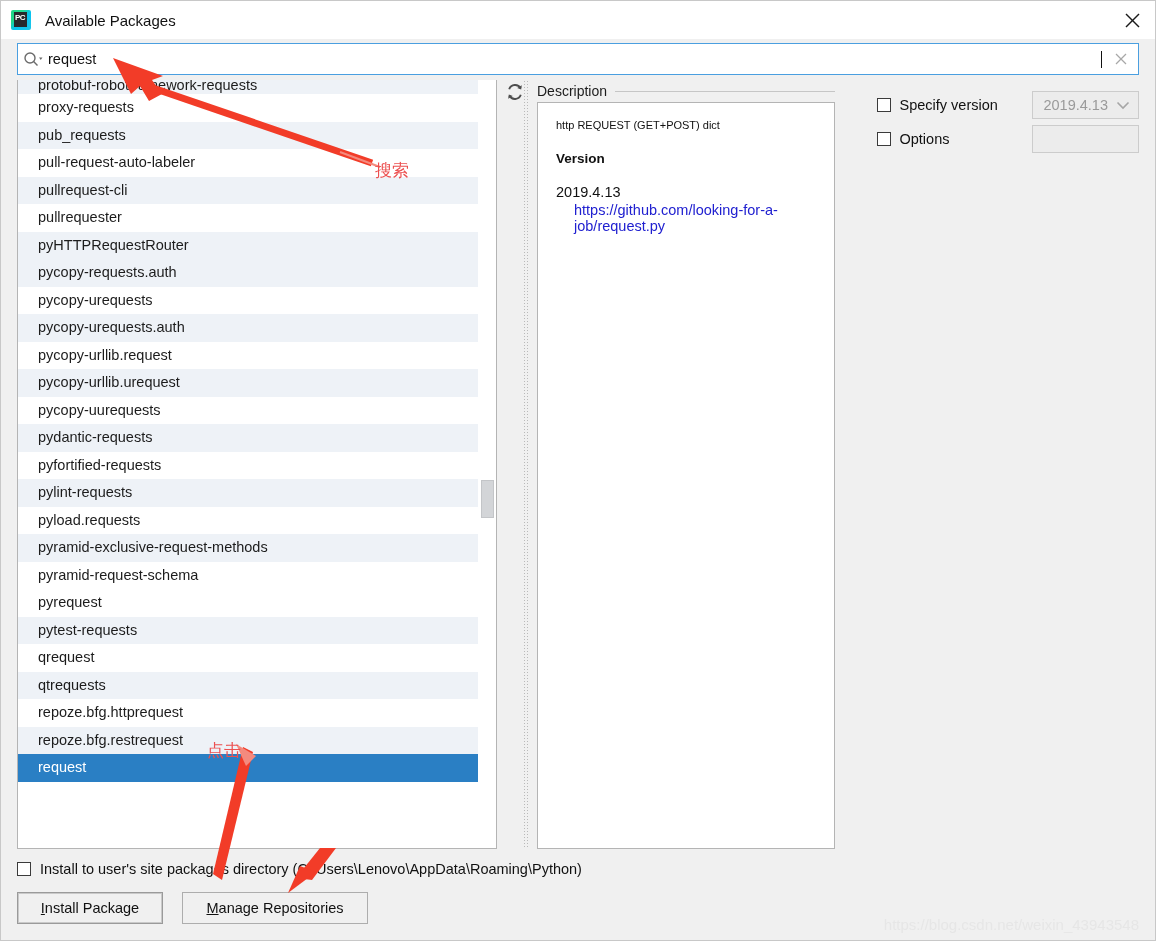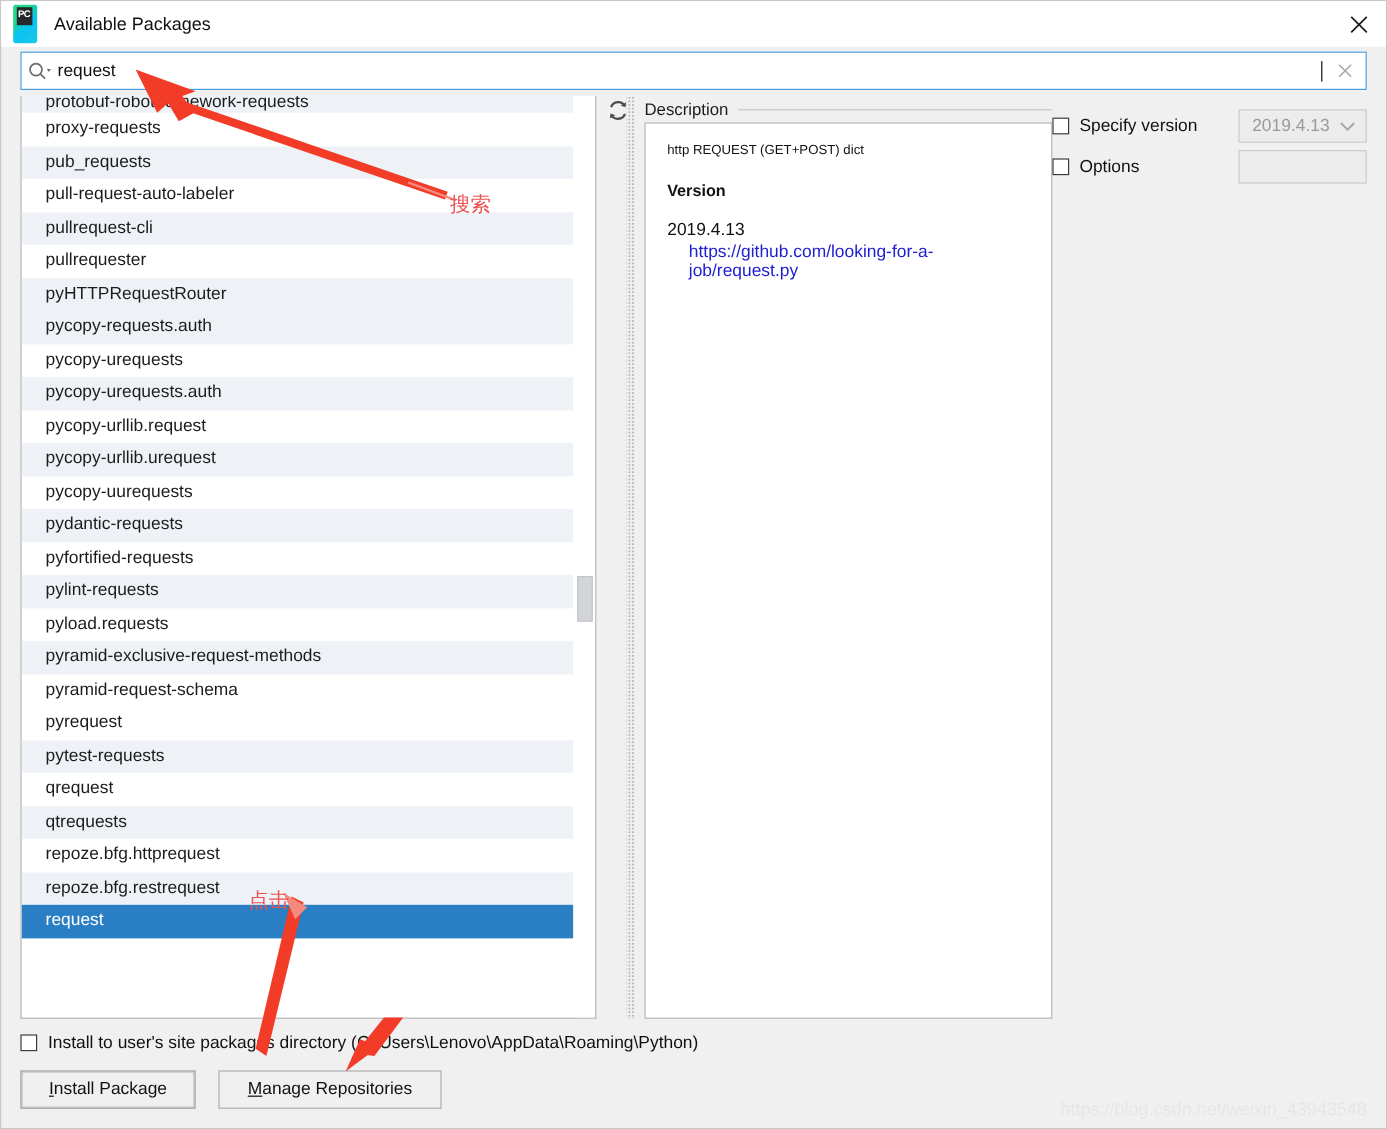--- a/index.html
+++ b/index.html
@@ -32,21 +32,21 @@
   
   #titlebar {
     height: 38px;
     min-height: 38px;
     background: #ffffff;
     display: flex;
     align-items: center;
     position: relative;
   }
   #app-icon {
-    width: 20px; height: 32px;
+    width: 20px; height: 20px;
     margin-left: 10px;
     border-radius: 2px;
     background: linear-gradient(135deg, #21d789 0%, #21d789 30%, #07c3f2 55%, #1fc7e8 100%);
     position: relative;
     overflow: hidden;
     flex: none;
   }
   #app-icon .inner {
     position: absolute;
     left: 3px; top: 2px;
@@ -302,20 +302,21 @@
     align-items: center;
     height: 30px;
     margin-bottom: 4px;
   }
   .opt-left {
     width: 155px;
     display: flex;
     align-items: center;
     flex: none;
     cursor: pointer;
+    padding-left: 42px;
   }
   .cbx {
     width: 14px; height: 14px;
     border: 1px solid #3b3b3b;
     background: #ffffff;
     box-sizing: border-box;
     flex: none;
     cursor: pointer;
   }
   .opt-label {

